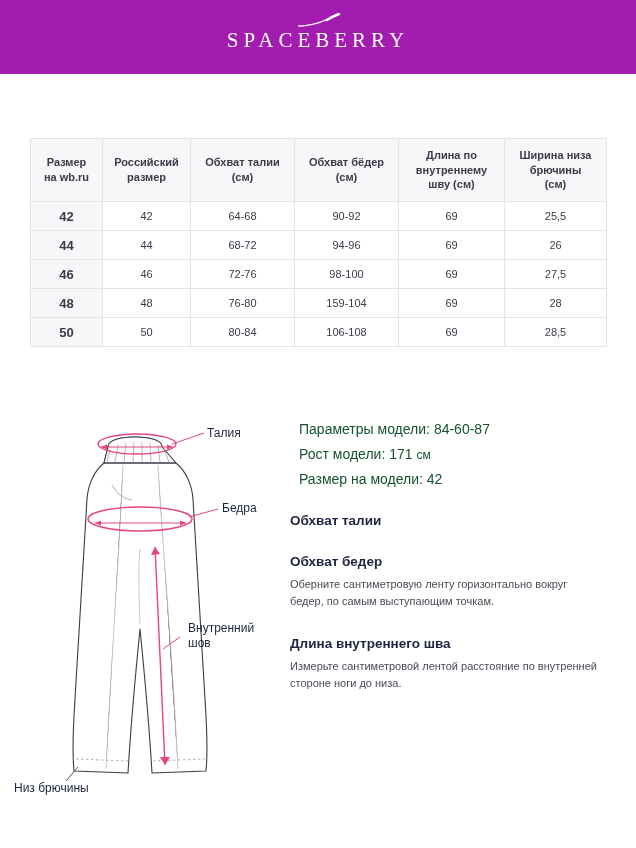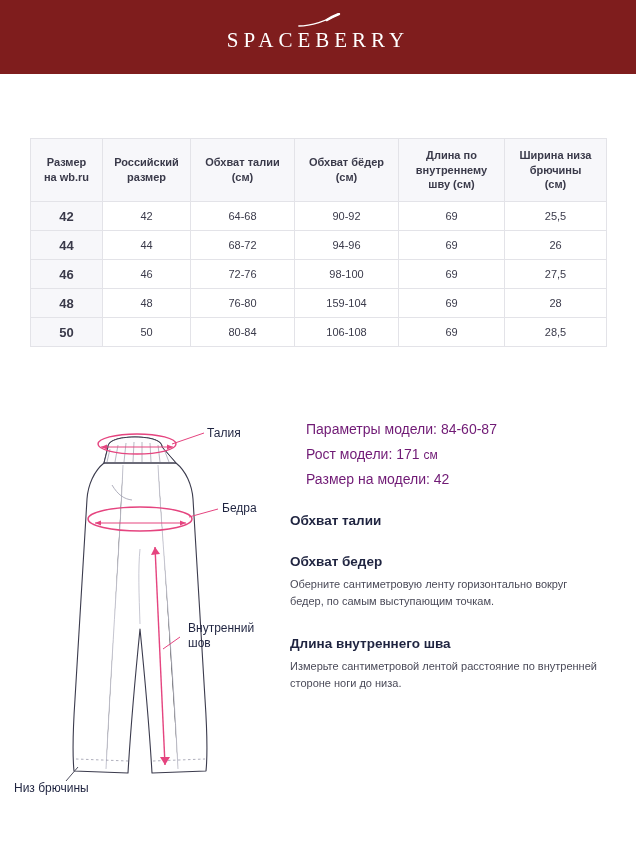--- a/index.html
+++ b/index.html
@@ -12,21 +12,21 @@
     background: #ffffff;
     font-family: "Liberation Sans", sans-serif;
     color: #2b2b3a;
     overflow: hidden;
   }
 
   
   .header {
     width: 636px;
     height: 74px;
-    background: #7f1d1d;
+    background: #a21caf;
     display: flex;
     align-items: center;
     justify-content: center;
   }
   .brand {
     position: relative;
     color: #ffffff;
     font-size: 21px;
     letter-spacing: 5px;
     font-family: "Liberation Serif", serif;
@@ -90,23 +90,23 @@
     position: relative;
   }
   .figure svg {
     display: block;
   }
   .info {
     width: 310px;
     padding-top: 22px;
   }
   .info .params p {
-    margin: 0 0 9px 16px;
+    margin: 0 0 9px 9px;
     font-size: 14px;
-    color: #701a75;
+    color: #14532d;
   }
   .info .params .unit {
     font-size: 12px;
   }
   .info h3 {
     font-size: 13.5px;
     margin: 26px 0 7px 0;
     color: #1f2440;
   }
   .info .desc {

